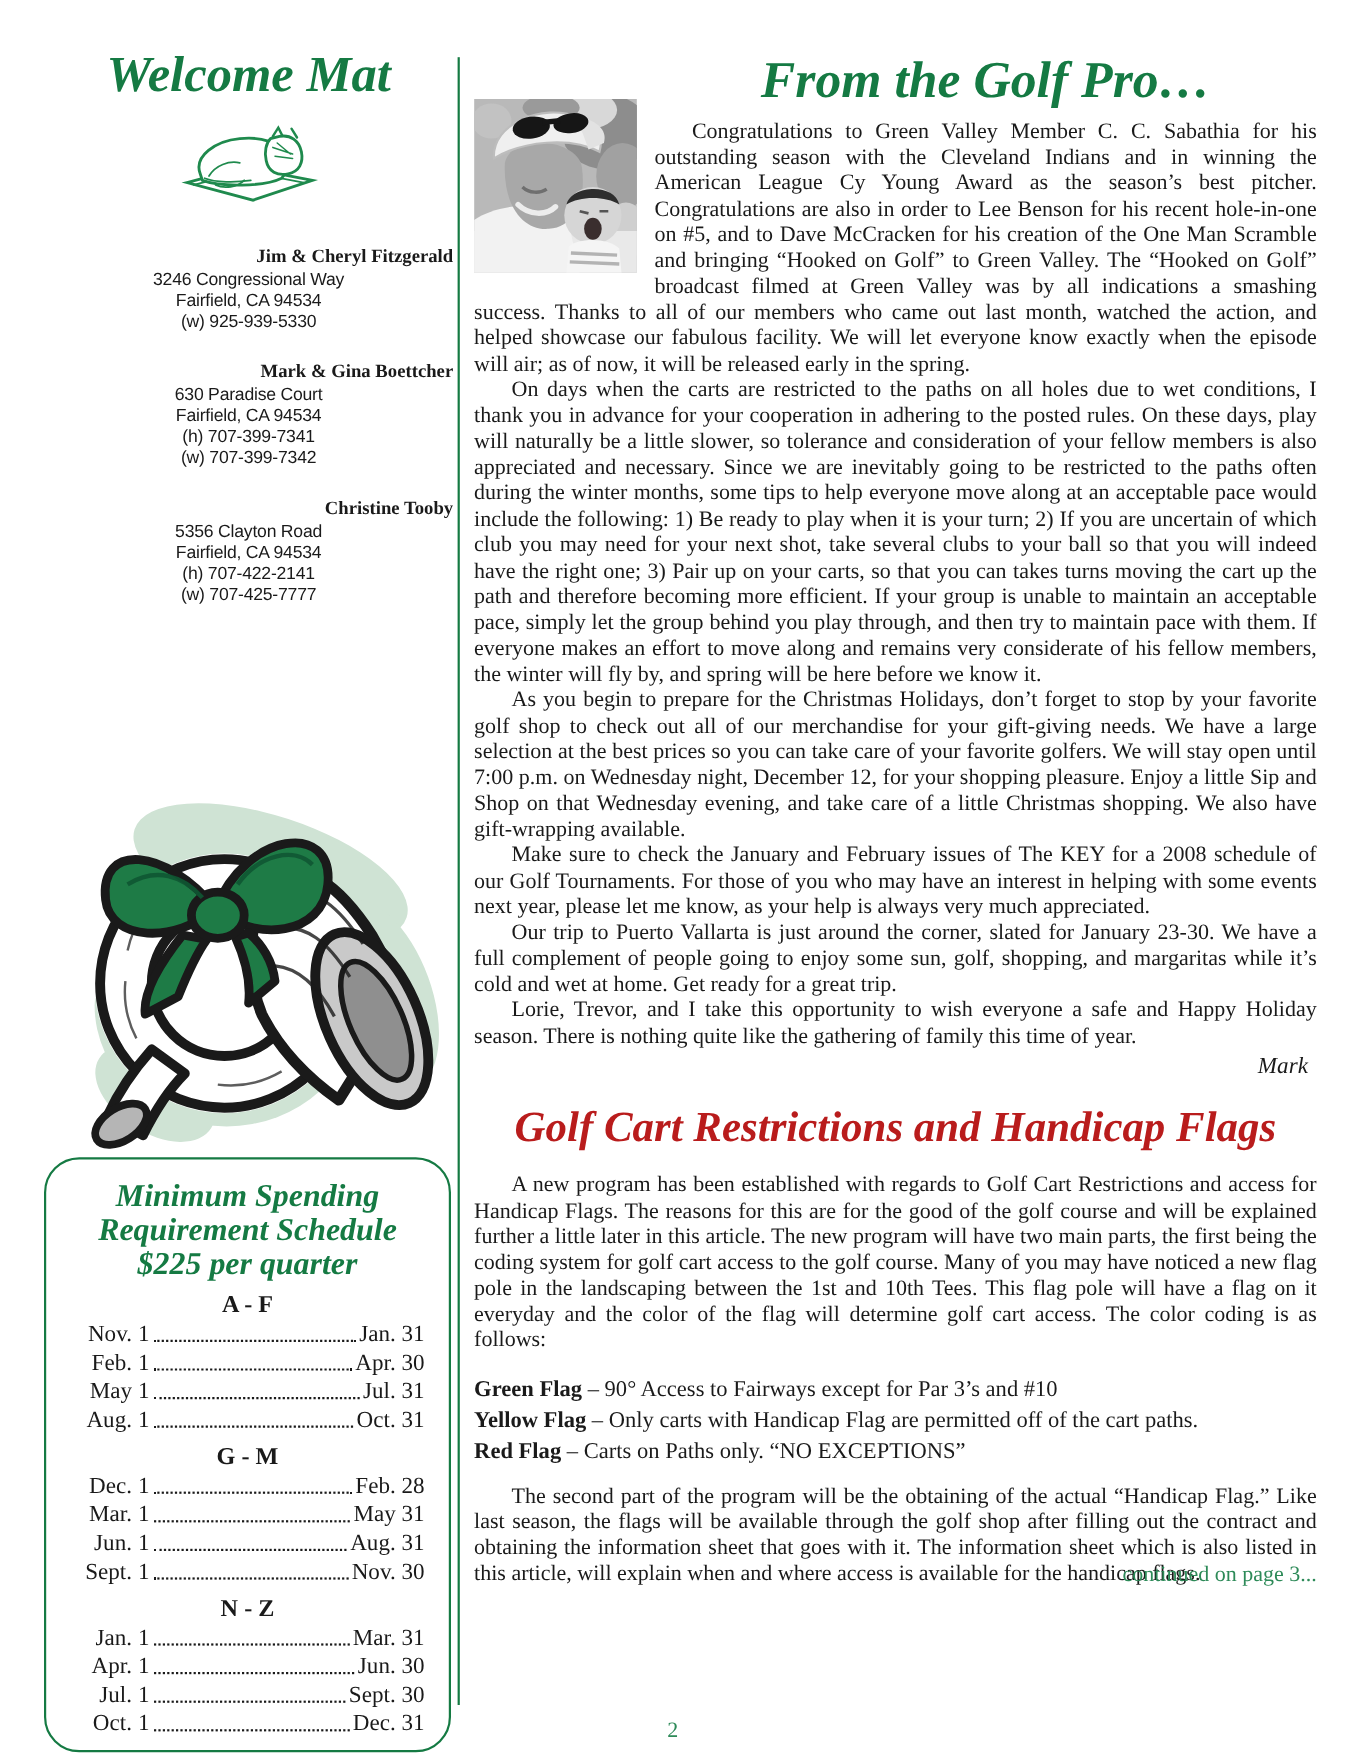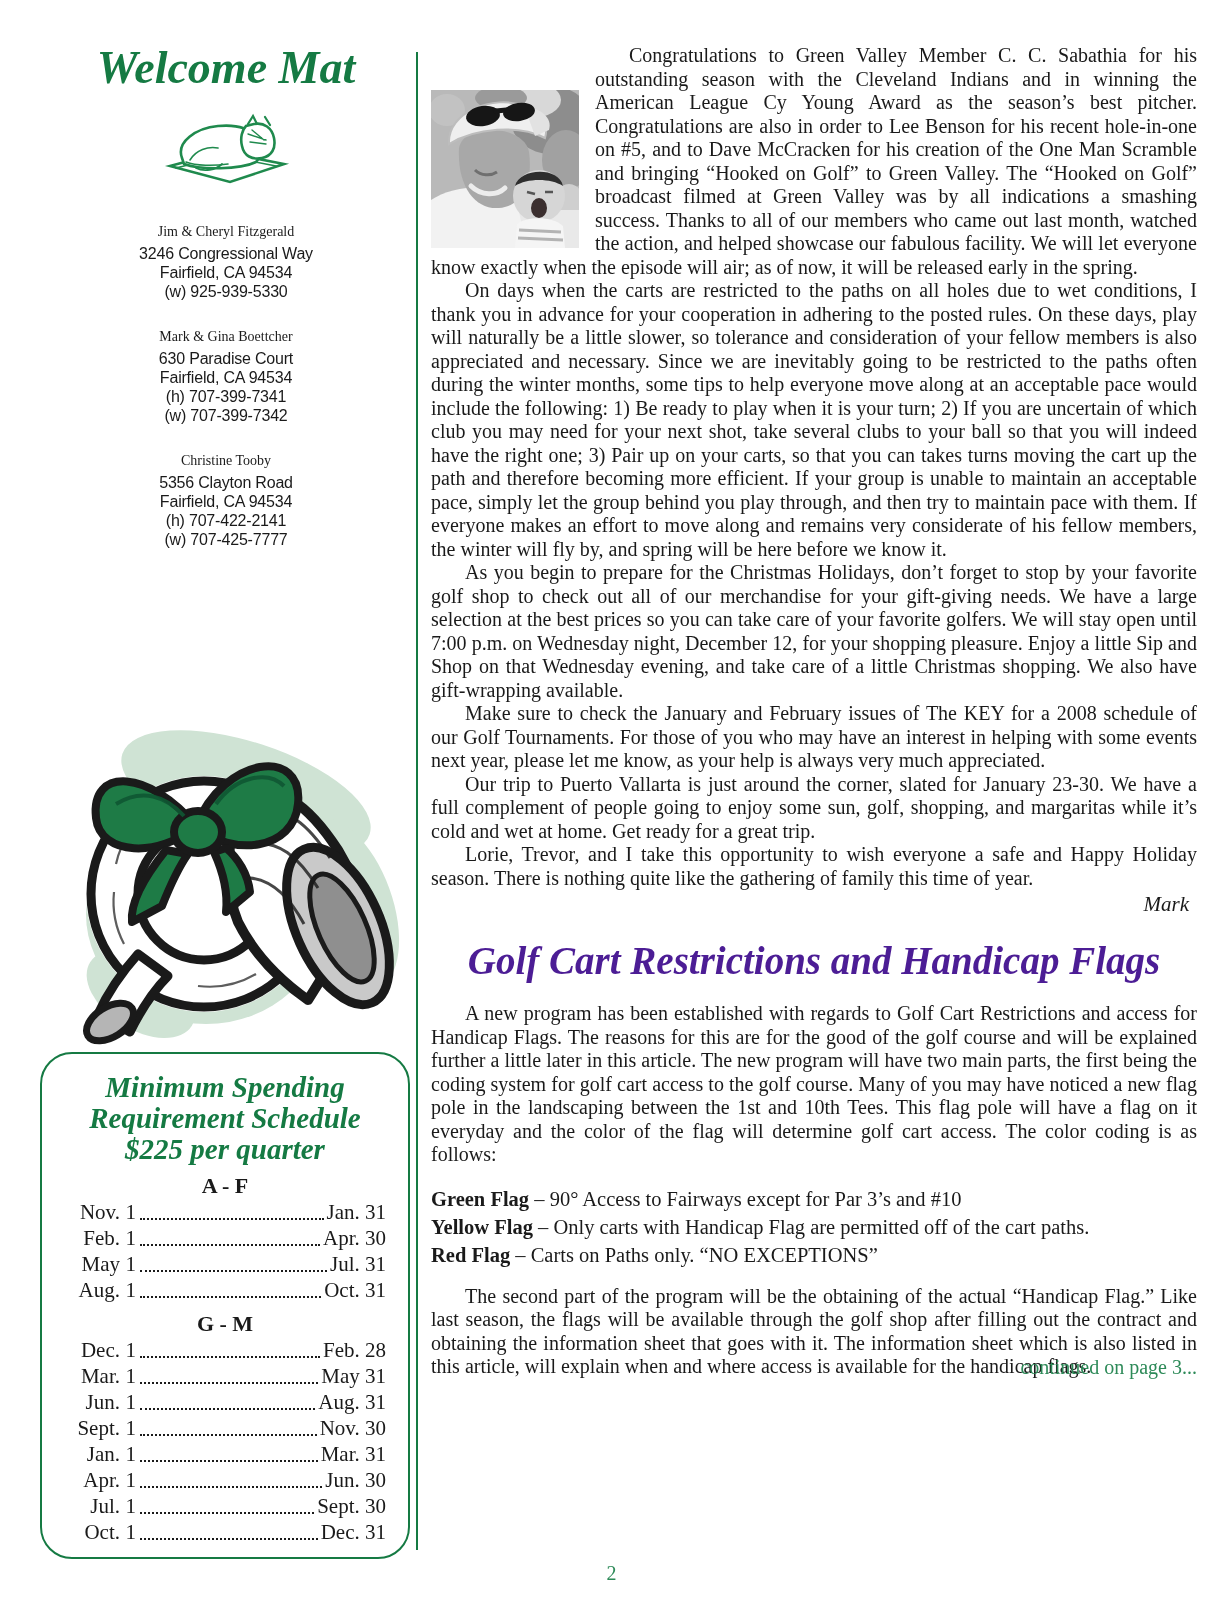--- a/index.html
+++ b/index.html
@@ -8,21 +8,21 @@
 
   
   .divider{position:absolute;left:416px;top:52px;width:2px;height:1498px;background:#157a43;}
 
   
   .left-col{position:absolute;left:40px;top:44px;width:372px;}
   .welcome-title{margin:0;font-family:"Liberation Serif",serif;font-style:italic;font-weight:bold;
                  font-size:46px;line-height:48px;color:#157a43;text-align:center;}
   .cat-wrap{text-align:center;margin-top:8px;}
   .member{text-align:center;margin-top:24px;}
-  .member-name{font-weight:normal;font-size:14px;line-height:24px;}
+  .member-name{font-weight:bold;font-size:17px;line-height:24px;text-align:right;}
   .member-line{font-family:"Liberation Sans",sans-serif;font-size:16px;line-height:19px;letter-spacing:-0.2px;}
 
   .horn-wrap{position:absolute;left:6px;top:610px;}
 
   .spend-box{position:absolute;left:0;top:1008px;width:370px;box-sizing:border-box;
              border:2.5px solid #157a43;border-radius:32px;padding:18px 10px 12px;text-align:center;}
   .spend-title{font-style:italic;font-weight:bold;font-size:29px;line-height:31px;color:#157a43;}
   .spend-sec{font-weight:bold;font-size:22px;line-height:26px;margin-top:8px;}
   .spend-row{display:flex;align-items:flex-end;font-size:21px;line-height:26px;padding:0 12px;text-align:right;}
   .spend-row .m{width:56px;flex:none;}
@@ -31,21 +31,21 @@
   .spend-row .e{flex:none;}
 
   
   .right-col{position:absolute;left:431px;top:44px;width:766px;}
   .photo{float:left;width:148px;height:158px;margin:46px 16px 6px 0;}
   .golfpro-title{margin:4px 0 10px;font-style:italic;font-weight:bold;font-size:47px;line-height:50px;
                  color:#157a43;text-align:center;}
   p.body{margin:0;font-size:20px;line-height:23.5px;text-align:justify;text-indent:34px;}
   .signature{text-align:right;font-style:italic;font-size:21px;line-height:24px;margin:2px 8px 0 0;}
   .cart-title{margin:24px 0 20px;font-style:italic;font-weight:bold;font-size:39px;line-height:42px;
-              color:#4c1d95;text-align:center;white-space:nowrap;}
+              color:#b91c1c;text-align:center;white-space:nowrap;}
   .flags{margin:18px 0 16px;}
   .flag-line{font-size:20.5px;line-height:28px;}
   .flag-line b{font-weight:bold;}
   .continued{color:#2d8a58;font-size:20px;line-height:23px;text-align:right;margin-top:-23px;}
   .page-num{position:absolute;left:0;width:1223px;top:1562px;text-align:center;color:#2d8a58;font-size:20px;}
 </style>
 </head>
 <body>
 
 <div class="page">
@@ -195,20 +195,21 @@
           <span class="leader"></span>
           <span class="e">Aug. 31</span>
       </div>
       <div class="spend-row">
         <span class="m">Sept.</span>
           <span class="d">1</span>
           <span class="leader"></span>
           <span class="e">Nov. 30</span>
       </div>
 
+      <div class="spend-sec">N - Z</div>
       <div class="spend-row">
         <span class="m">Jan.</span>
           <span class="d">1</span>
           <span class="leader"></span>
           <span class="e">Mar. 31</span>
       </div>
       <div class="spend-row">
         <span class="m">Apr.</span>
           <span class="d">1</span>
           <span class="leader"></span>
@@ -266,20 +267,21 @@
         <path d="M96,102 l8,2 M114,102 l8,0" stroke="#555" stroke-width="2.4" fill="none"></path>
 
         <path d="M84,158 L86,134 C96,126 122,126 132,136 L134,158 Z" fill="#f5f5f5"></path>
         <g stroke="#b3b3b3" stroke-width="3">
           <path d="M88,140 L130,142"></path>
             <path d="M87,148 L132,150"></path>
         </g>
       </svg>
     </div>
 
+    <h2 class="golfpro-title">From the Golf Pro…</h2>
 
     <p class="body">Congratulations to Green Valley Member C. C. Sabathia for his outstanding season with the Cleveland Indians and in winning the American League Cy Young Award as the season’s best pitcher. Congratulations are also in order to Lee Benson for his recent hole-in-one on #5, and to Dave McCracken for his creation of the One Man Scramble and bringing “Hooked on Golf” to Green Valley. The “Hooked on Golf” broadcast filmed at Green Valley was by all indications a smashing success. Thanks to all of our members who came out last month, watched the action, and helped showcase our fabulous facility. We will let everyone know exactly when the episode will air; as of now, it will be released early in the spring.</p>
     <p class="body">On days when the carts are restricted to the paths on all holes due to wet conditions, I thank you in advance for your cooperation in adhering to the posted rules. On these days, play will naturally be a little slower, so tolerance and consideration of your fellow members is also appreciated and necessary. Since we are inevitably going to be restricted to the paths often during the winter months, some tips to help everyone move along at an acceptable pace would include the following: 1) Be ready to play when it is your turn; 2) If you are uncertain of which club you may need for your next shot, take several clubs to your ball so that you will indeed have the right one; 3) Pair up on your carts, so that you can takes turns moving the cart up the path and therefore becoming more efficient. If your group is unable to maintain an acceptable pace, simply let the group behind you play through, and then try to maintain pace with them. If everyone makes an effort to move along and remains very considerate of his fellow members, the winter will fly by, and spring will be here before we know it.</p>
     <p class="body">As you begin to prepare for the Christmas Holidays, don’t forget to stop by your favorite golf shop to check out all of our merchandise for your gift-giving needs. We have a large selection at the best prices so you can take care of your favorite golfers. We will stay open until 7:00 p.m. on Wednesday night, December 12, for your shopping pleasure. Enjoy a little Sip and Shop on that Wednesday evening, and take care of a little Christmas shopping. We also have gift-wrapping available.</p>
     <p class="body">Make sure to check the January and February issues of The KEY for a 2008 schedule of our Golf Tournaments. For those of you who may have an interest in helping with some events next year, please let me know, as your help is always very much appreciated.</p>
     <p class="body">Our trip to Puerto Vallarta is just around the corner, slated for January 23-30. We have a full complement of people going to enjoy some sun, golf, shopping, and margaritas while it’s cold and wet at home. Get ready for a great trip.</p>
     <p class="body">Lorie, Trevor, and I take this opportunity to wish everyone a safe and Happy Holiday season. There is nothing quite like the gathering of family this time of year.</p>
 
     <div class="signature">Mark</div>
 

